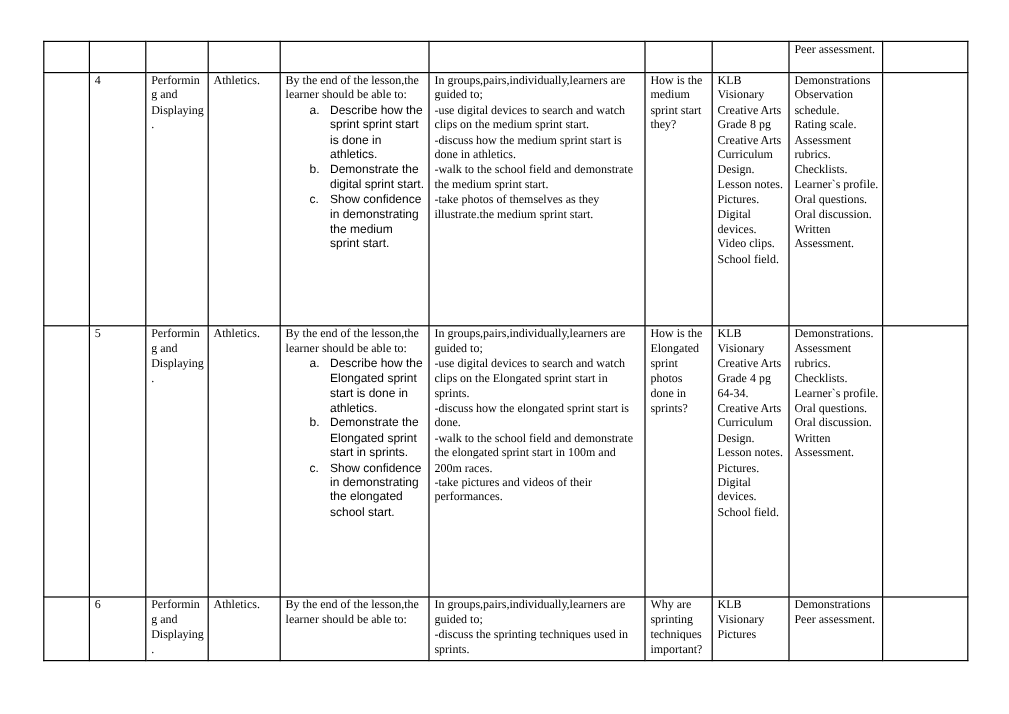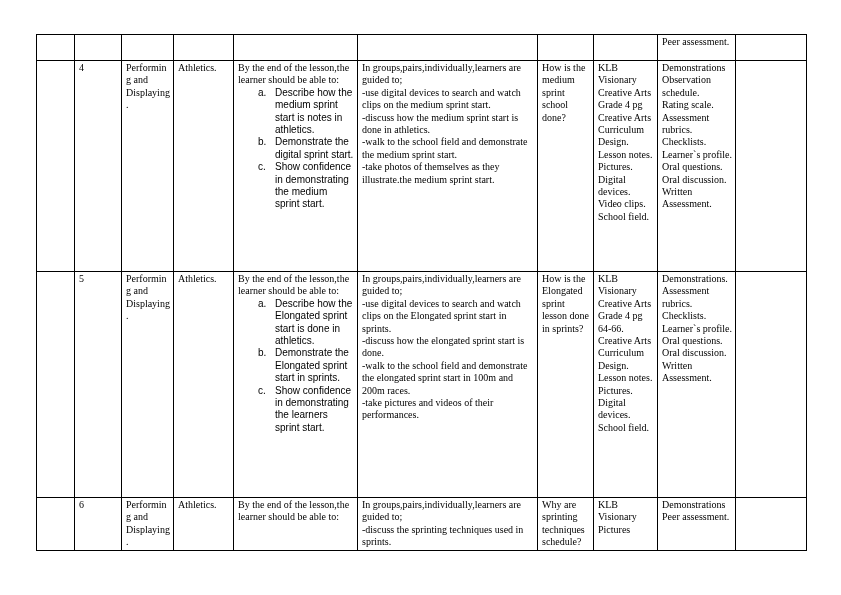--- a/index.html
+++ b/index.html
@@ -85,39 +85,39 @@
     <tr class="r-4">
       <td></td>
       <td>4</td>
       <td>Performing and Displaying.</td>
       <td>Athletics.</td>
       <td>
         <div>By the end of the lesson,the learner should be able to:</div>
         <div class="obj-list">
           <div class="obj-item">
             <span class="obj-label">a.</span>
-            <span class="obj-text">Describe how the medium sprint start is notes in athletics.</span>
+            <span class="obj-text">Describe how the sprint sprint start is done in athletics.</span>
           </div>
           <div class="obj-item">
             <span class="obj-label">b.</span>
             <span class="obj-text">Demonstrate the digital sprint start.</span>
           </div>
           <div class="obj-item">
             <span class="obj-label">c.</span>
             <span class="obj-text">Show confidence in demonstrating the medium sprint start.</span>
           </div>
         </div>
       </td>
       <td class="pre">In groups,pairs,individually,learners are guided to;
 -use digital devices to search and watch clips on the medium sprint start.
 -discuss how the medium sprint start is done in athletics.
 -walk to the school field and demonstrate the medium sprint start.
 -take photos of themselves as they illustrate.the medium sprint start.</td>
-      <td>How is the medium sprint school done?</td>
-      <td class="pre">KLB Visionary Creative Arts Grade 4 pg
+      <td>How is the medium sprint start they?</td>
+      <td class="pre">KLB Visionary Creative Arts Grade 8 pg
 Creative Arts Curriculum Design.
 Lesson notes.
 Pictures.
 Digital devices.
 Video clips.
 School field.</td>
       <td class="pre">Demonstrations
 Observation schedule.
 Rating scale.
 Assessment rubrics.
@@ -140,31 +140,31 @@
           <div class="obj-item">
             <span class="obj-label">a.</span>
             <span class="obj-text">Describe how the Elongated sprint start is done in athletics.</span>
           </div>
           <div class="obj-item">
             <span class="obj-label">b.</span>
             <span class="obj-text">Demonstrate the Elongated sprint start in sprints.</span>
           </div>
           <div class="obj-item">
             <span class="obj-label">c.</span>
-            <span class="obj-text">Show confidence in demonstrating the learners sprint start.</span>
+            <span class="obj-text">Show confidence in demonstrating the elongated school start.</span>
           </div>
         </div>
       </td>
       <td class="pre">In groups,pairs,individually,learners are guided to;
 -use digital devices to search and watch clips on the Elongated sprint start in sprints.
 -discuss how the elongated sprint start is done.
 -walk to the school field and demonstrate the elongated sprint start in 100m and 200m races.
 -take pictures and videos of their performances.</td>
-      <td>How is the Elongated sprint lesson done in sprints?</td>
-      <td class="pre">KLB Visionary Creative Arts Grade 4 pg 64-66.
+      <td>How is the Elongated sprint photos done in sprints?</td>
+      <td class="pre">KLB Visionary Creative Arts Grade 4 pg 64-34.
 Creative Arts Curriculum Design.
 Lesson notes.
 Pictures.
 Digital devices.
 School field.</td>
       <td class="pre">Demonstrations.
 Assessment rubrics.
 Checklists.
 Learner`s profile.
 Oral questions.
@@ -176,21 +176,21 @@
     <tr class="r-6">
       <td></td>
       <td>6</td>
       <td>Performing and Displaying.</td>
       <td>Athletics.</td>
       <td>
         <div>By the end of the lesson,the learner should be able to:</div>
       </td>
       <td class="pre">In groups,pairs,individually,learners are guided to;
 -discuss the sprinting techniques used in sprints.</td>
-      <td>Why are sprinting techniques schedule?</td>
+      <td>Why are sprinting techniques important?</td>
       <td class="pre">KLB Visionary Pictures</td>
       <td class="pre">Demonstrations
 Peer assessment.</td>
       <td></td>
     </tr>
   </tbody>
     </table>
 </div>
 
 </body></html>

